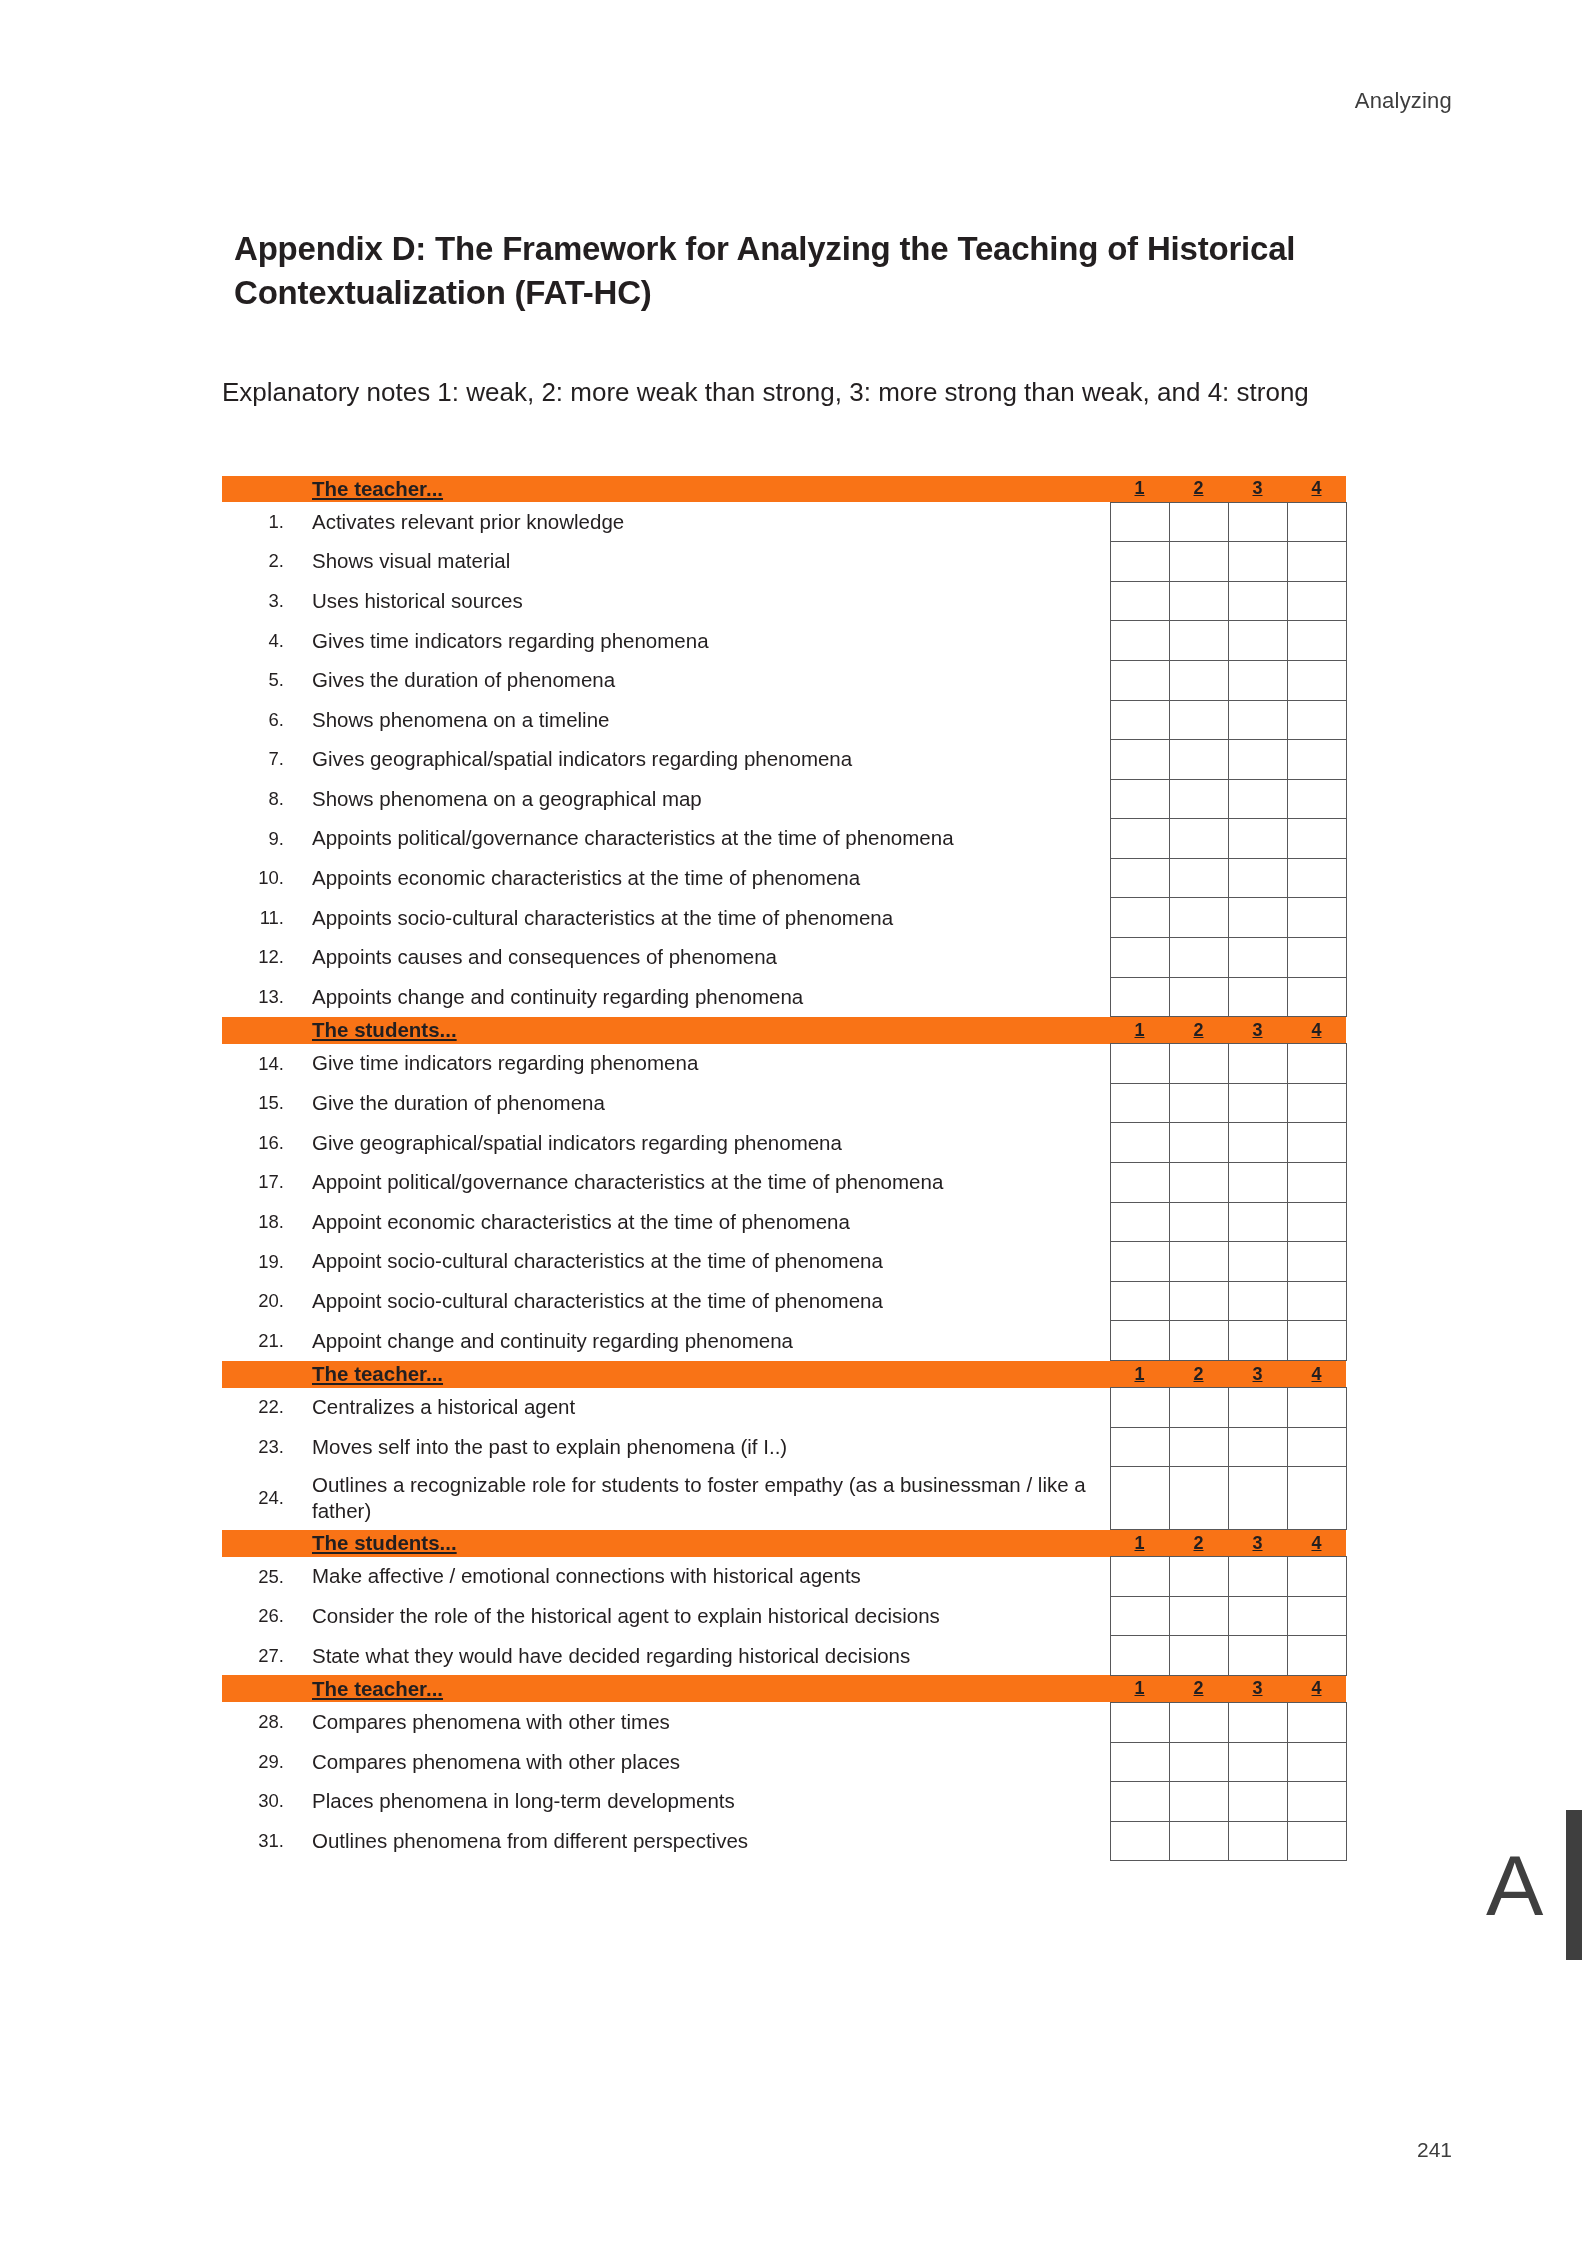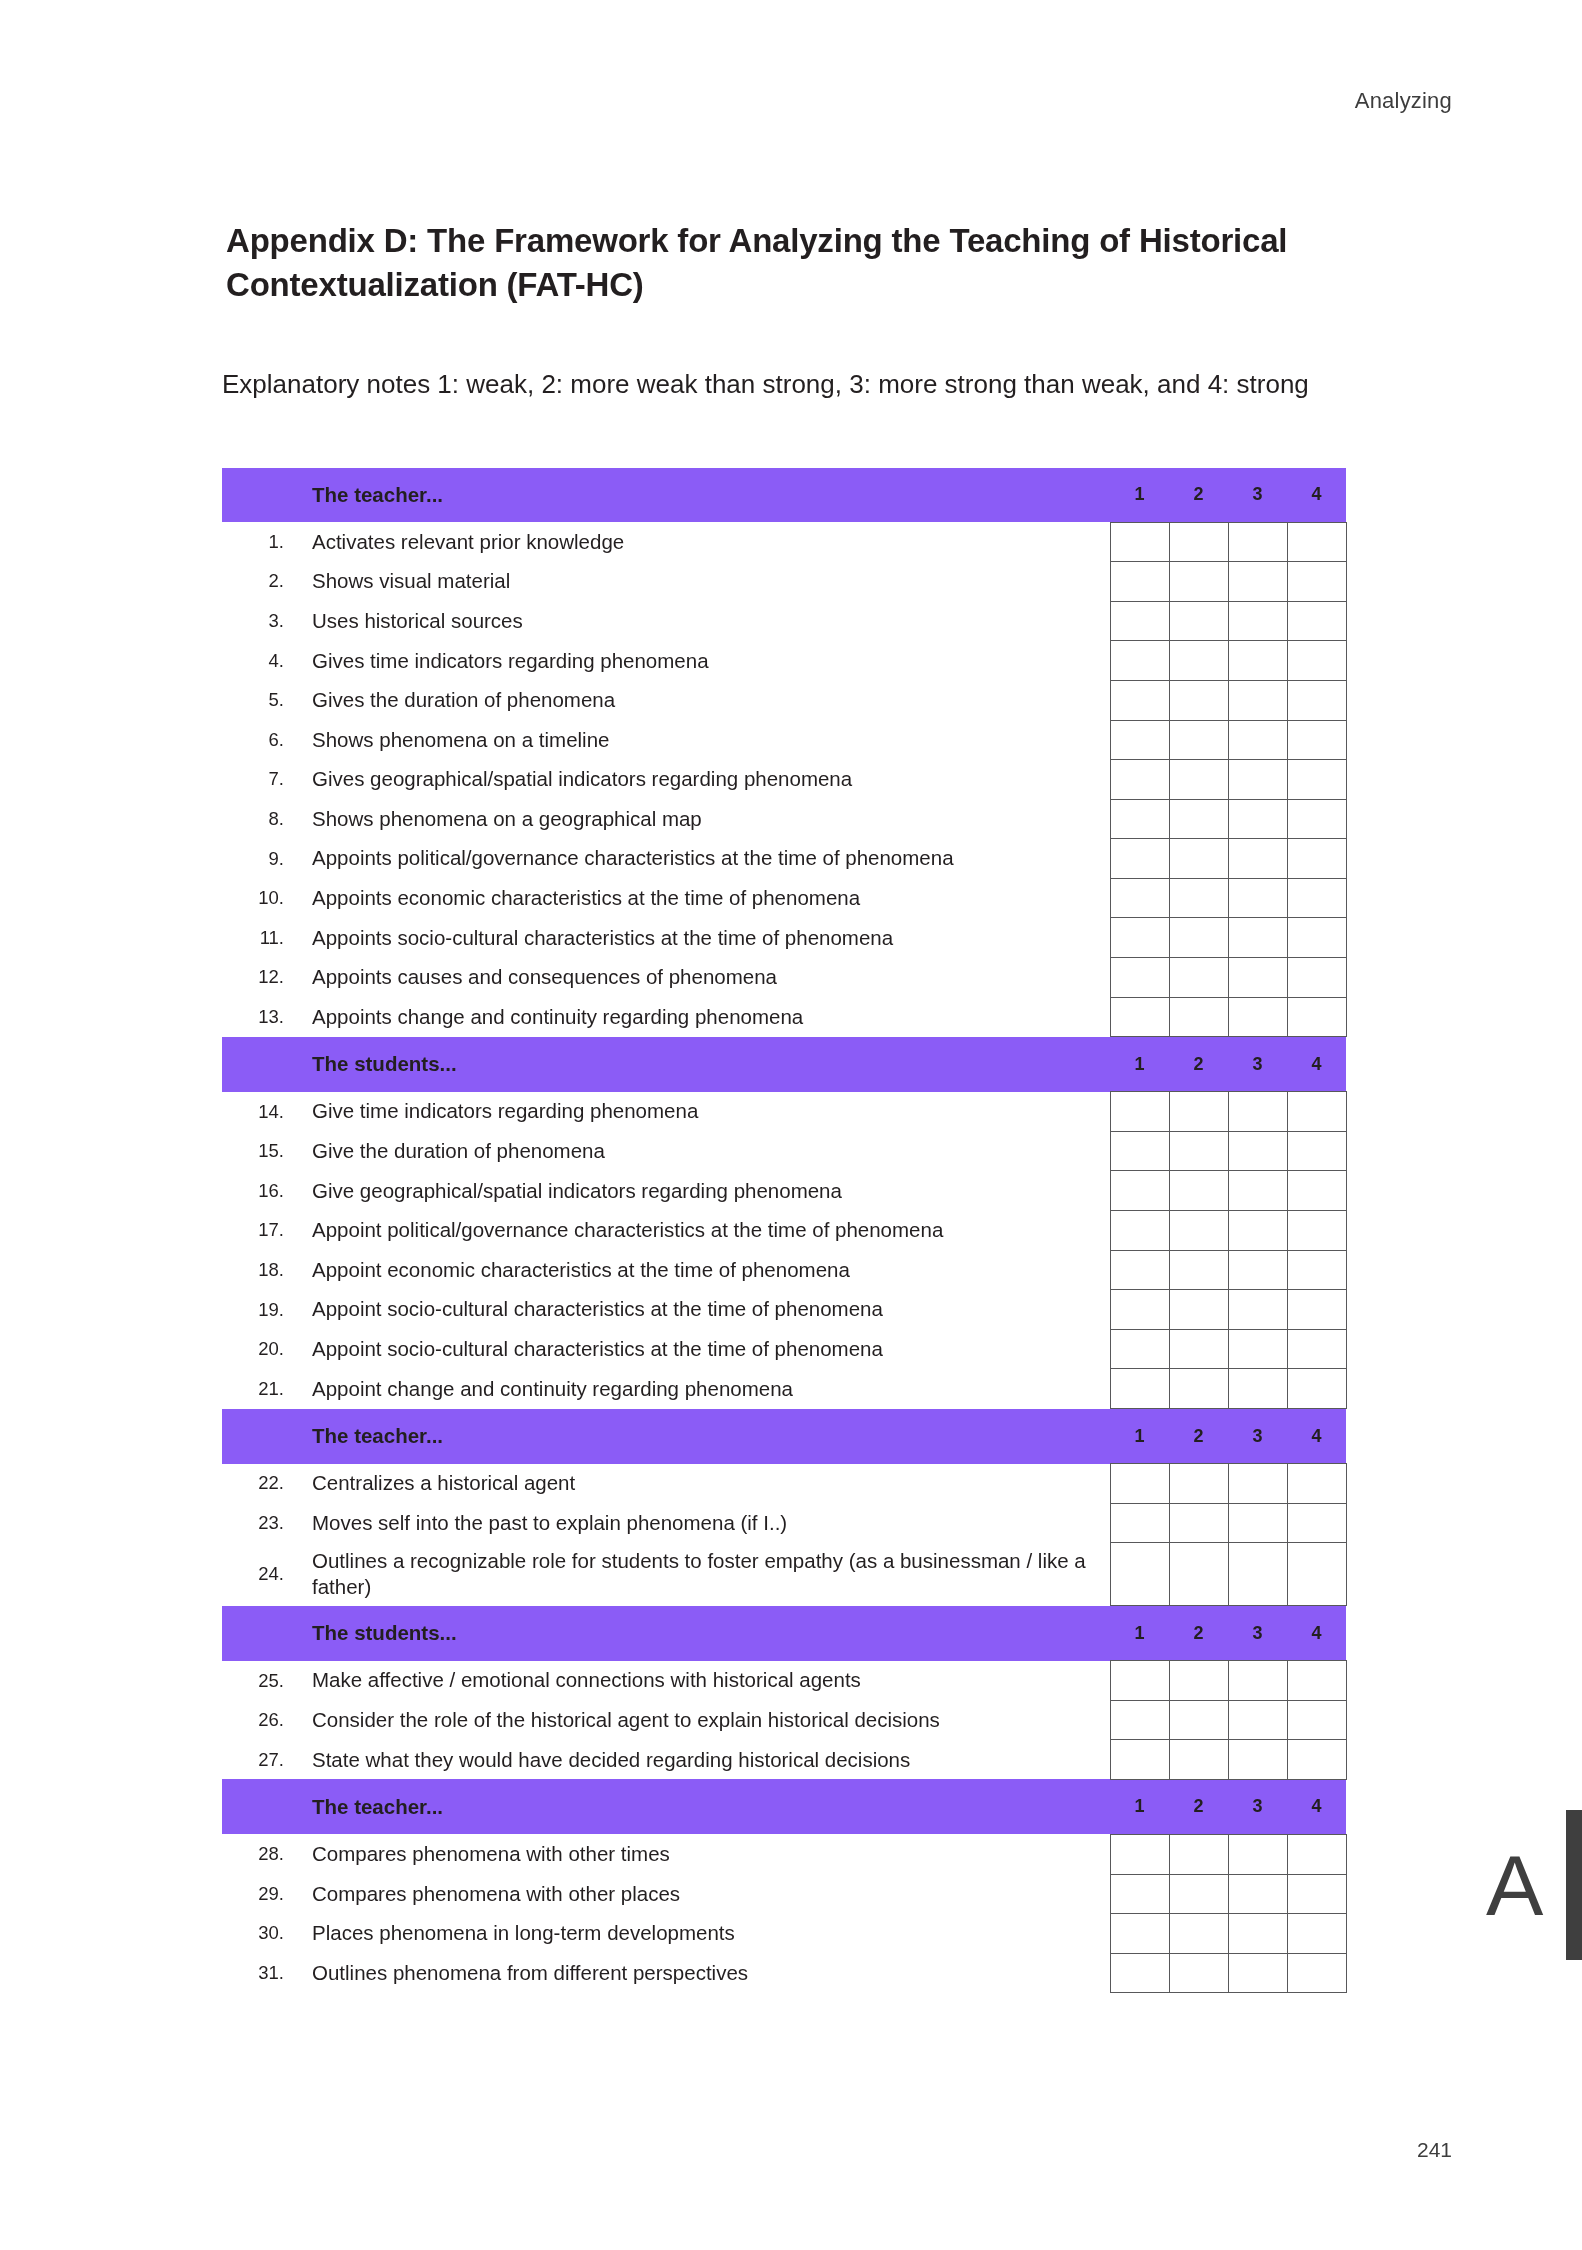--- a/index.html
+++ b/index.html
@@ -30,21 +30,21 @@
   .content {
     position: absolute;
     left: 222px;
     top: 215px;
     width: 1130px;
   }
   h1.title {
     font-size: 33px;
     font-weight: bold;
     line-height: 1.34;
-    margin: 4px;
+    margin: 12px;
     letter-spacing: -0.2px;
     color: #231f20;
   }
   .notes {
     margin-top: 56px;
     font-size: 26px;
     line-height: 1.62;
     color: #231f20;
   }
   table.fat {
@@ -55,24 +55,25 @@
   }
   table.fat td {
     padding: 0;
     vertical-align: middle;
   }
   .col-num { width: 88px; }
   .col-text { width: 800px; }
   .col-score { width: 59px; }
 
   tr.section-row td {
-    background: #8b5cf6;
-    height: 54px;
+    background: #f97316;
+    height: 26px;
     font-weight: bold;
     font-size: 20.5px;
+    text-decoration: underline;
   }
   tr.section-row td.lbl {
     padding-left: 2px;
   }
   tr.section-row td.scorehead {
     text-align: center;
     font-size: 18px;
     font-weight: bold;
   }
   tr.item-row td {

